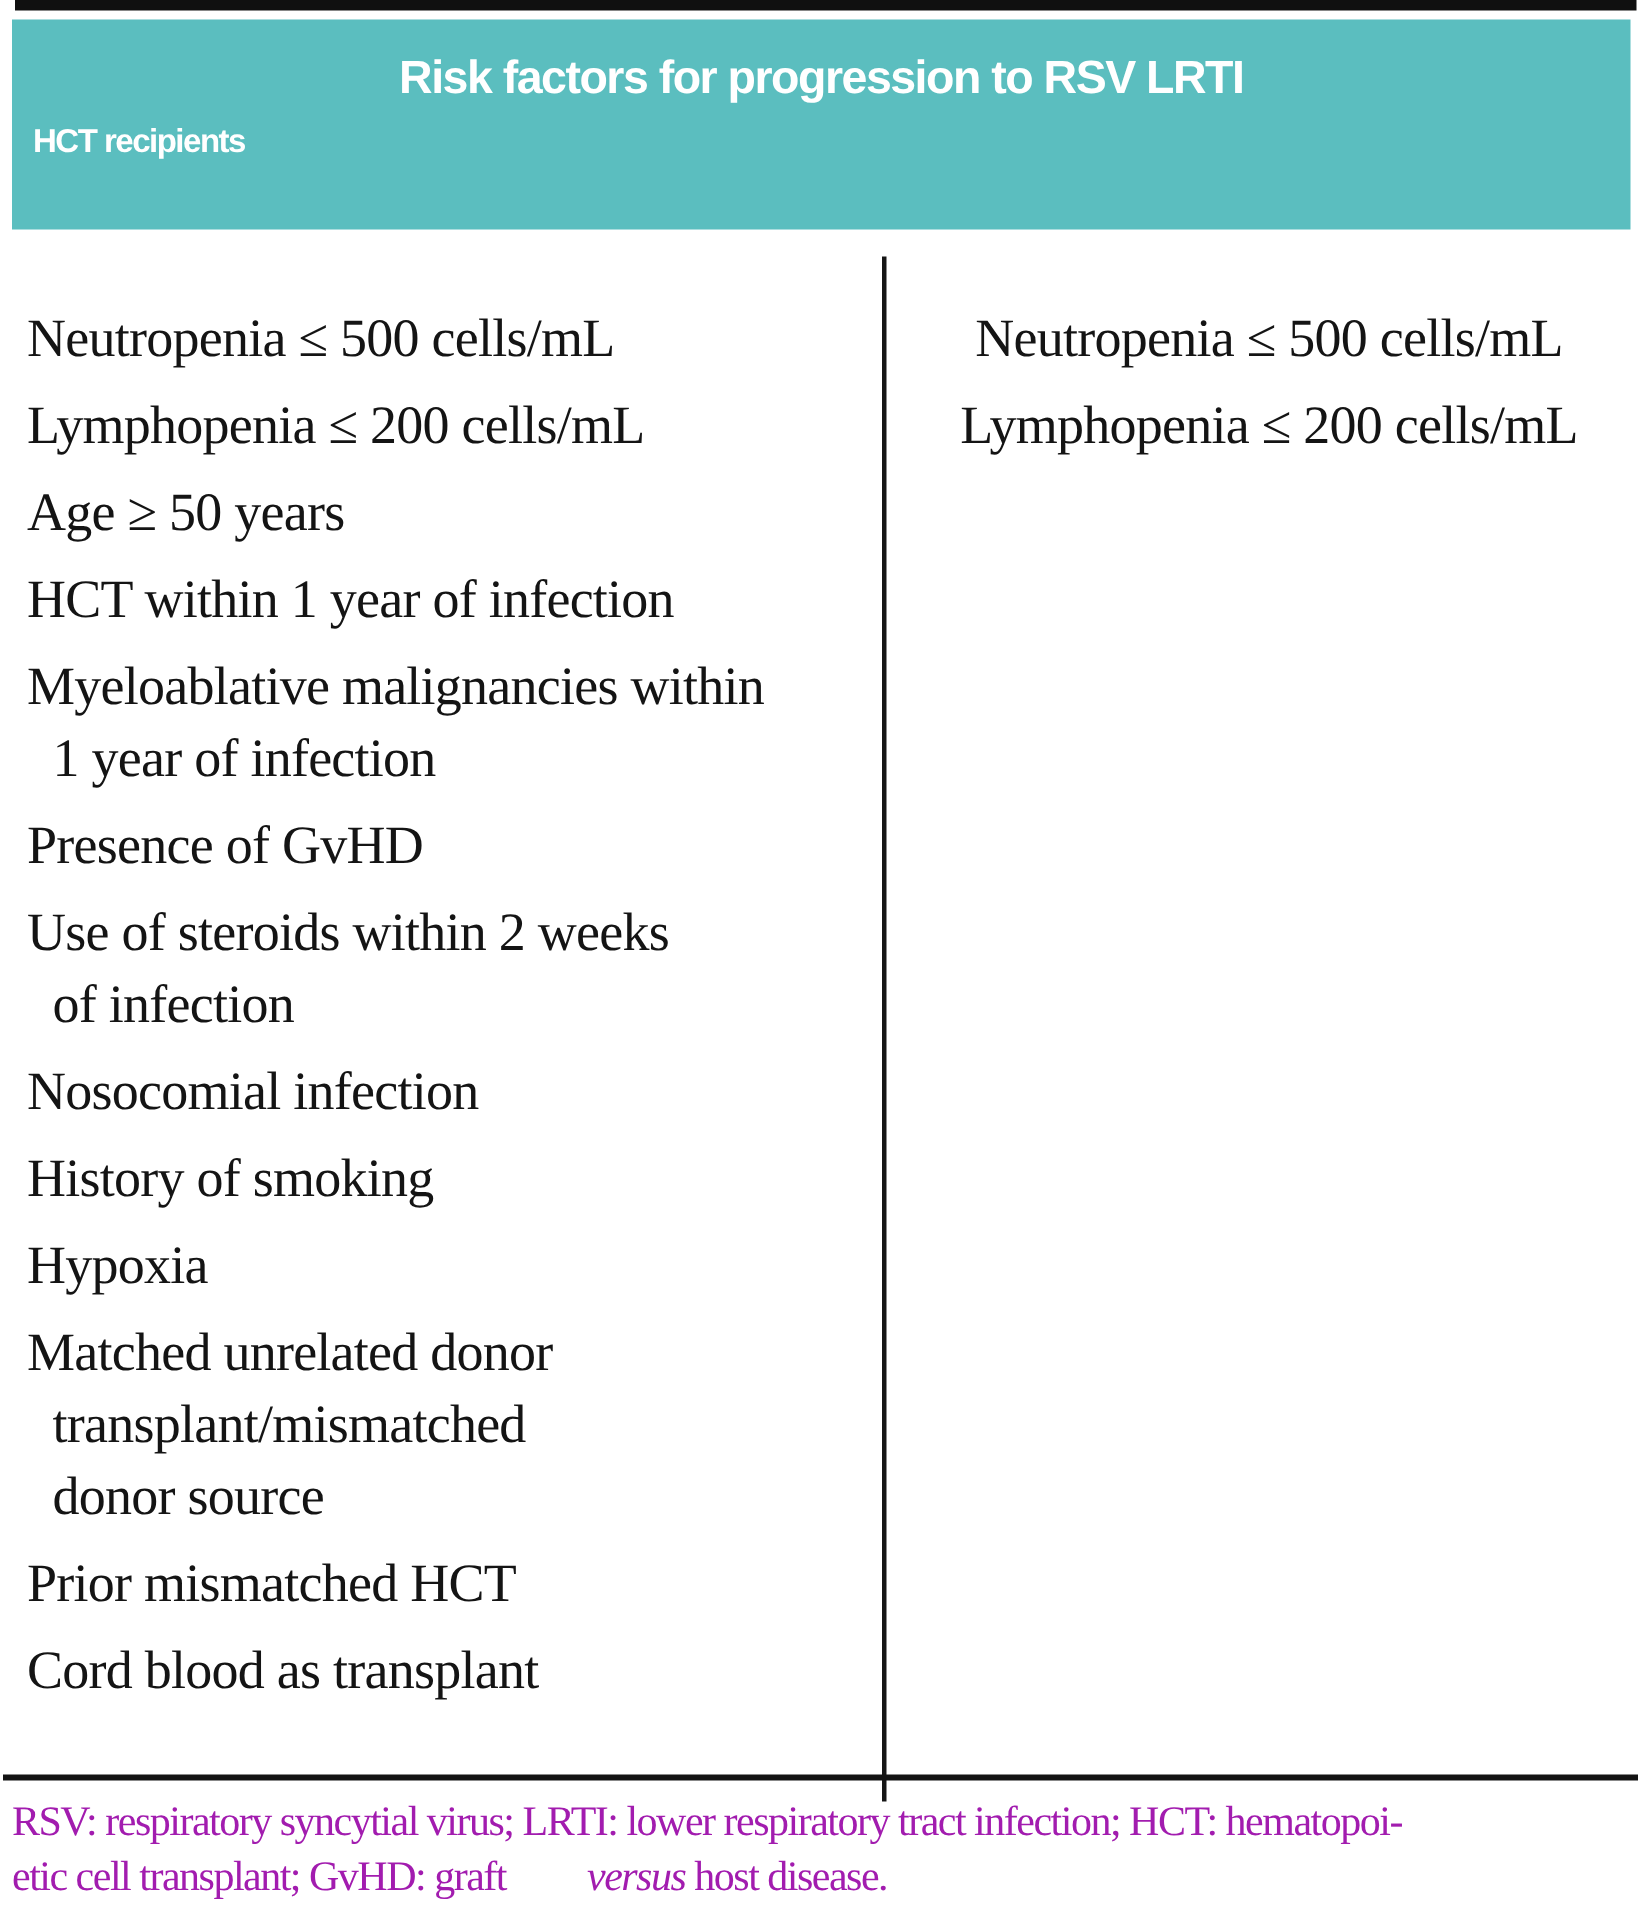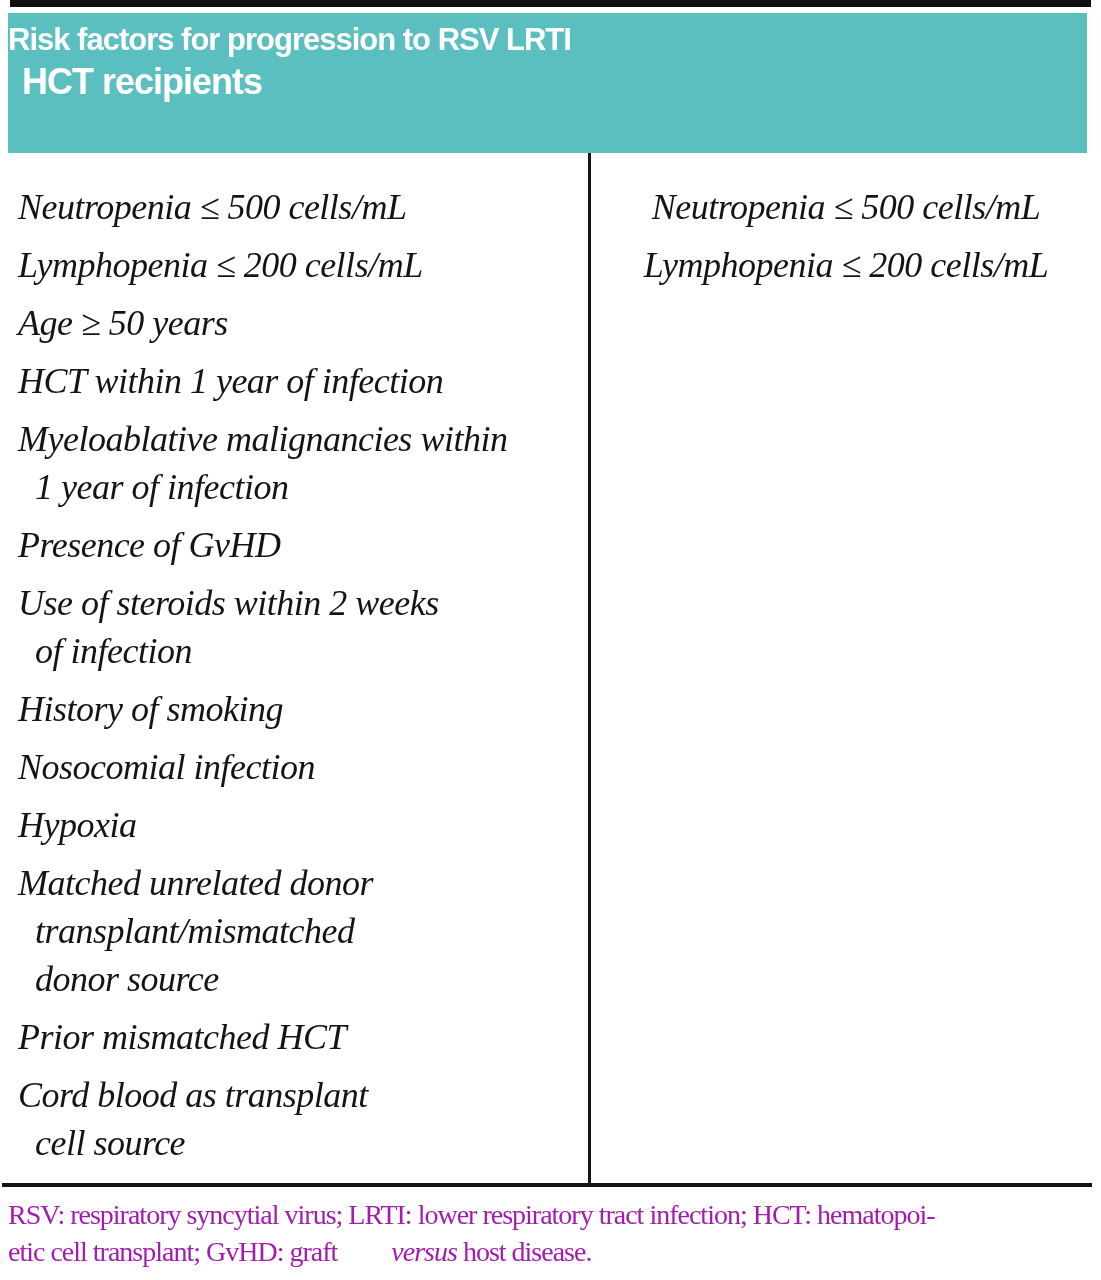--- a/index.html
+++ b/index.html
@@ -22,49 +22,50 @@
     top: 13px; left: 8px;
     width: 1079px; height: 140px;
     background: #5bbebf;
     color: #ffffff;
     font-family: "Liberation Sans", sans-serif;
     font-weight: 700;
     letter-spacing: -1px;
     box-sizing: border-box;
   }
   .thead-title {
+    text-align: center;
     font-size: 31px;
     line-height: 36px;
     padding-top: 9px;
     white-space: nowrap;
+    margin-top: 12px;
   }
   .thead-row {
     display: flex;
     justify-content: space-between;
     align-items: flex-start;
     padding: 4px 26px 0 14px;
   }
   .thead-left {
-    font-size: 36px;
+    font-size: 22px;
     line-height: 40px;
     white-space: nowrap;
   }
   .thead-right {
     font-size: 31px;
     line-height: 47px;
     text-align: center;
     white-space: nowrap;
   }
   .tbody {
     position: absolute;
-    top: 153px; left: 0;
+    top: 171px; left: 0;
     width: 1101px; height: 1030px;
     display: flex;
     box-sizing: border-box;
-    font-style: italic;
   }
   .col-left {
     width: 591px;
     box-sizing: border-box;
     border-right: 3px solid #161616;
     padding: 30px 0 0 18px;
   }
   .col-right {
     flex: 1;
     padding-top: 30px;
@@ -131,39 +132,38 @@
         <div class="risk-line cont">1 year of infection</div>
       </div>
       <div class="risk-item">
         <div class="risk-line">Presence of GvHD</div>
       </div>
       <div class="risk-item">
         <div class="risk-line">Use of steroids within 2 weeks</div>
         <div class="risk-line cont">of infection</div>
       </div>
       <div class="risk-item">
-        <div class="risk-line">History of smoking</div>
+        <div class="risk-line">Nosocomial infection</div>
       </div>
       <div class="risk-item">
-        <div class="risk-line">Nosocomial infection</div>
+        <div class="risk-line">History of smoking</div>
       </div>
       <div class="risk-item">
         <div class="risk-line">Hypoxia</div>
       </div>
       <div class="risk-item">
         <div class="risk-line">Matched unrelated donor</div>
         <div class="risk-line cont">transplant/mismatched</div>
         <div class="risk-line cont">donor source</div>
       </div>
       <div class="risk-item">
         <div class="risk-line">Prior mismatched HCT</div>
       </div>
       <div class="risk-item">
         <div class="risk-line">Cord blood as transplant</div>
-        <div class="risk-line cont">cell source</div>
       </div>
     </div>
 
     <div class="col-right">
       <div class="risk-item">
         <div class="risk-line">Neutropenia ≤ 500 cells/mL</div>
       </div>
       <div class="risk-item">
         <div class="risk-line">Lymphopenia ≤ 200 cells/mL</div>
       </div>

